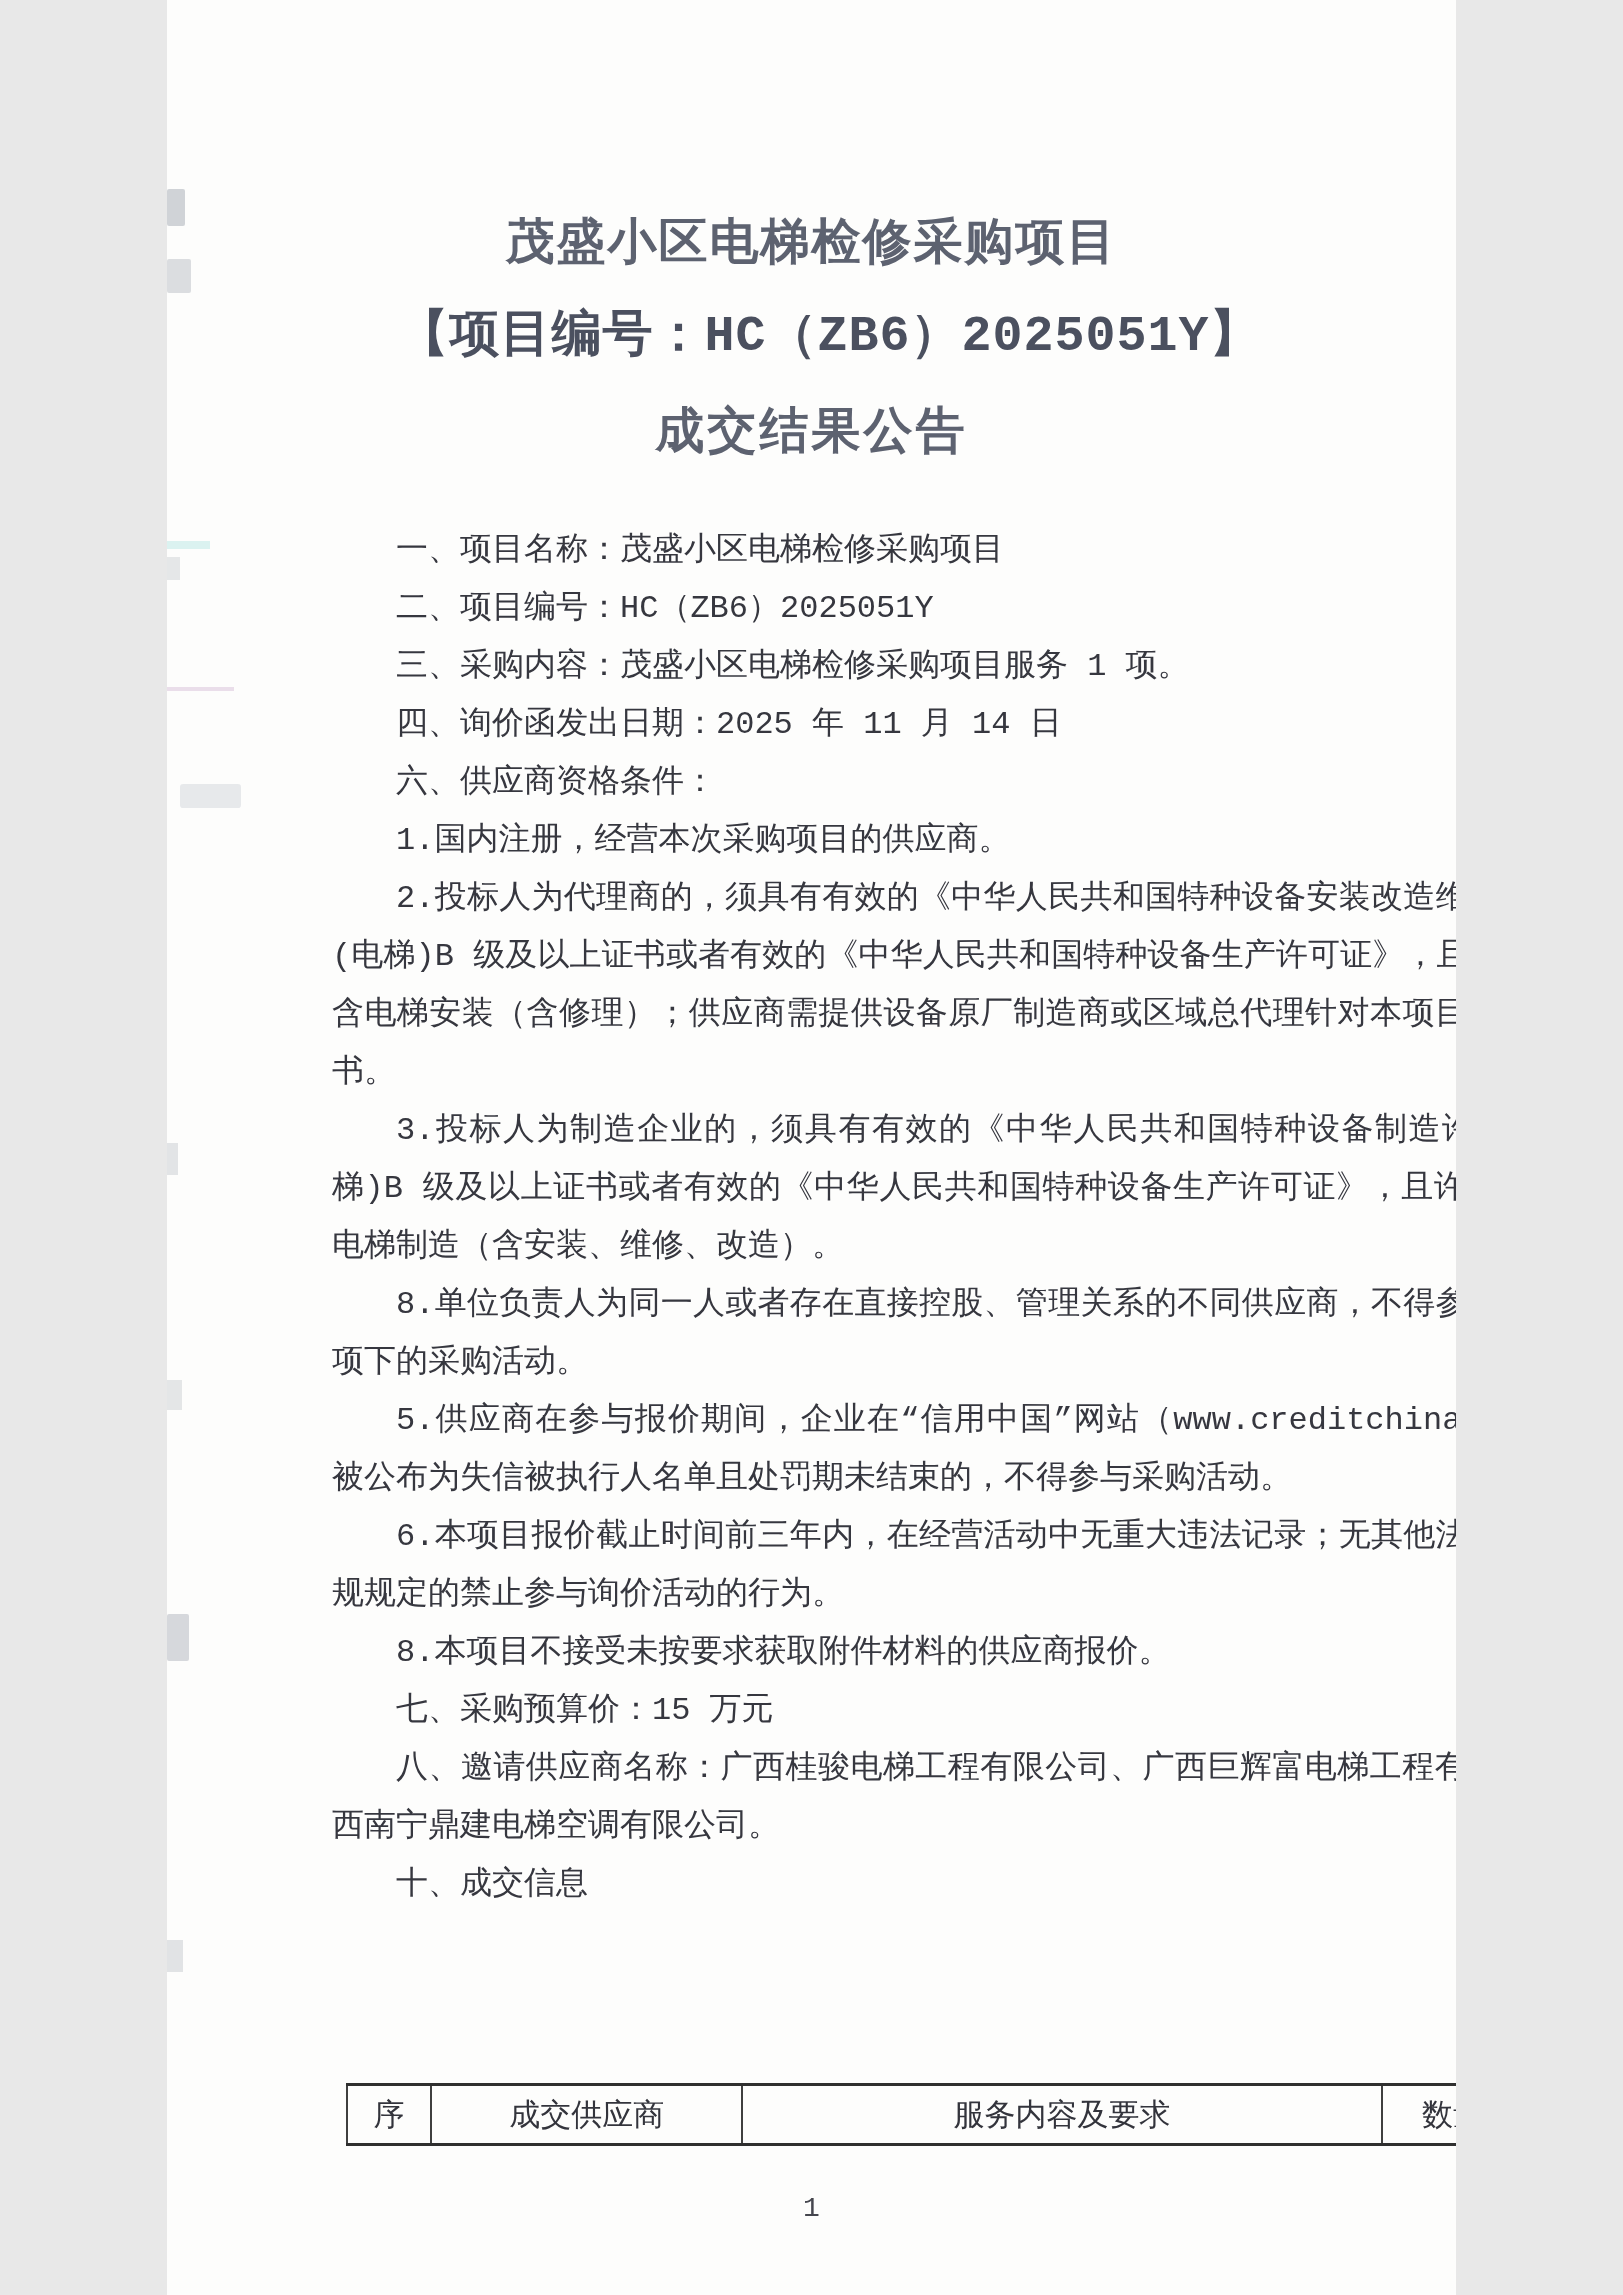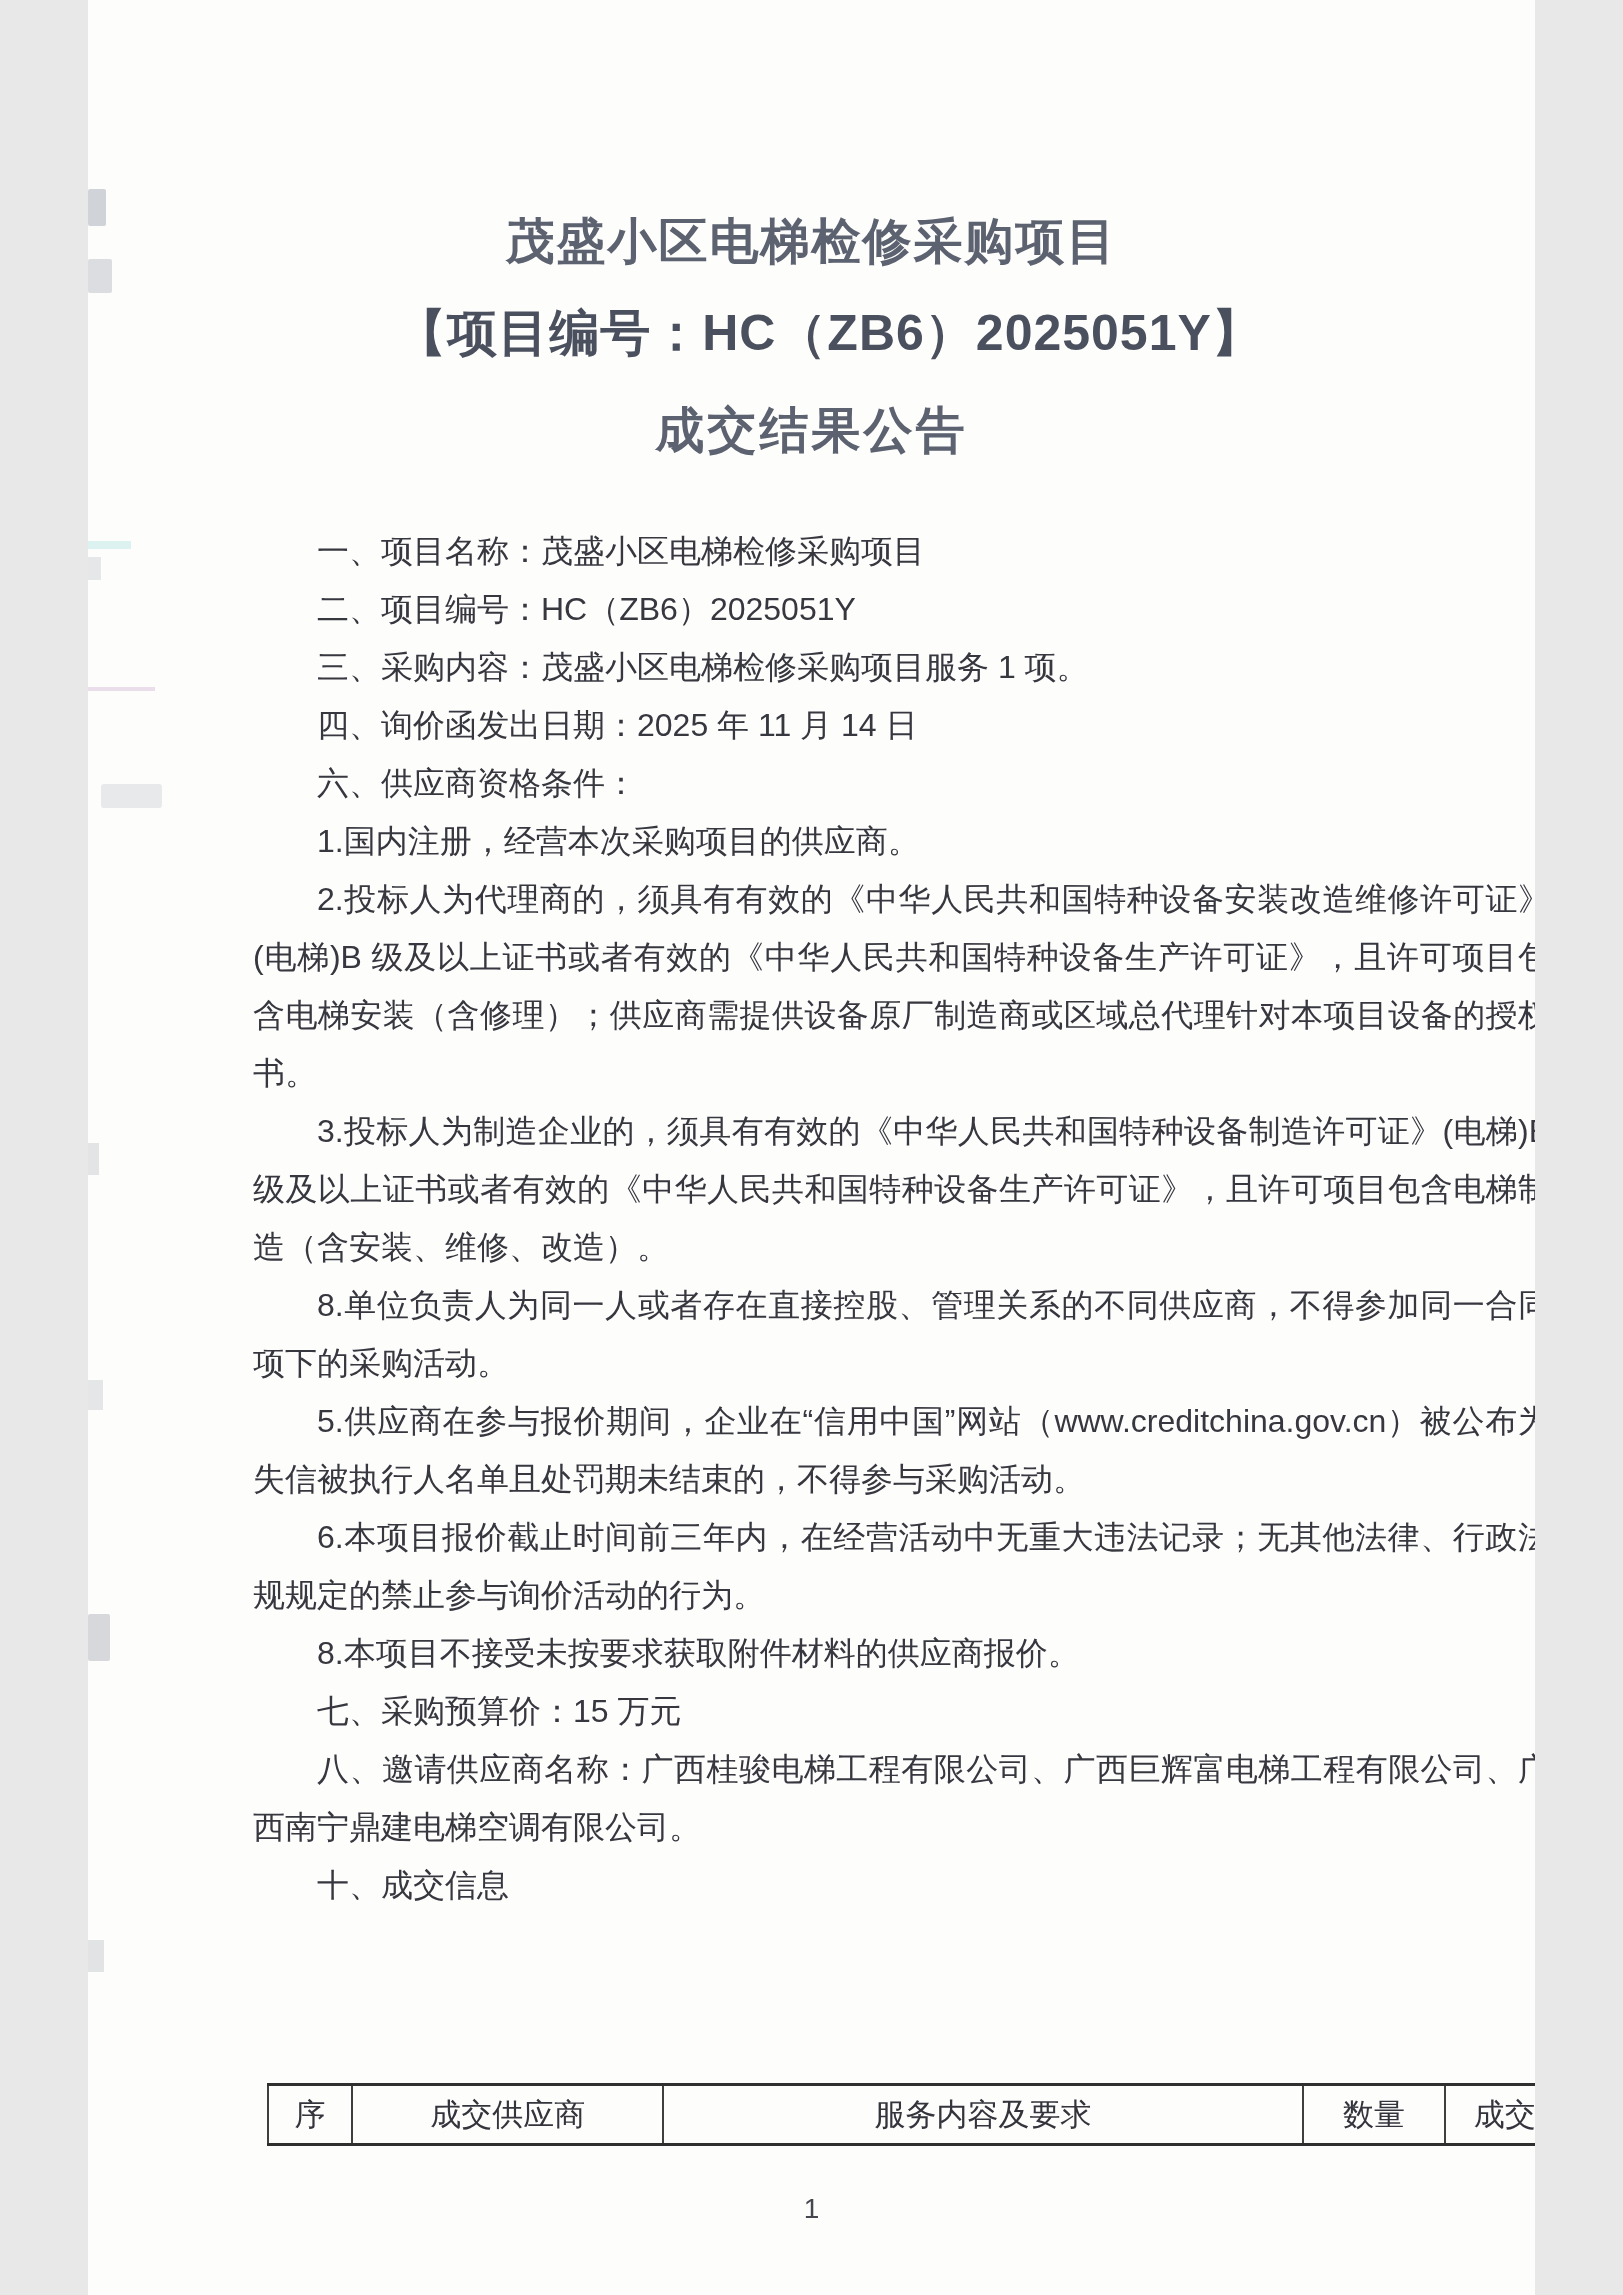--- a/index.html
+++ b/index.html
@@ -1,21 +1,21 @@
 <!DOCTYPE html>
 <html style="font-size:8.2px"><head>
 <meta charset="utf-8">
 <style>
   html,body{margin:0;padding:0;background:#e8e8e8;}
   .page{
     position:relative;
-    width:1447px;height:2295px;
+    width:1289px;height:2295px;
     margin:0 auto;
     background:#fdfdfc;
-    font-family:Liberation Sans, sans-serif;
+    font-family:Liberation Mono, monospace;
     color:#36373f;
     overflow:hidden;
   }
   
   .title-line{
     position:absolute;left:0;right:0;
     text-align:center;
     font-weight:bold;
     white-space:nowrap;
   }

